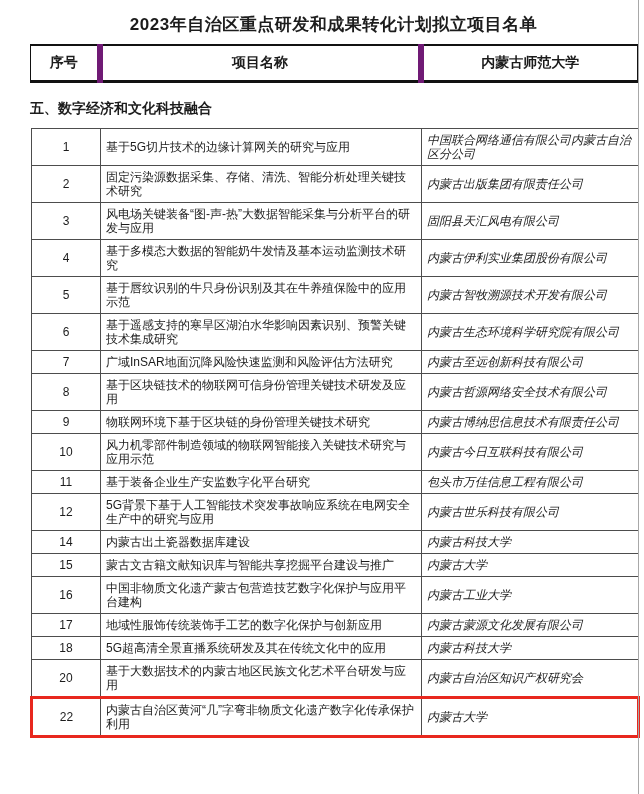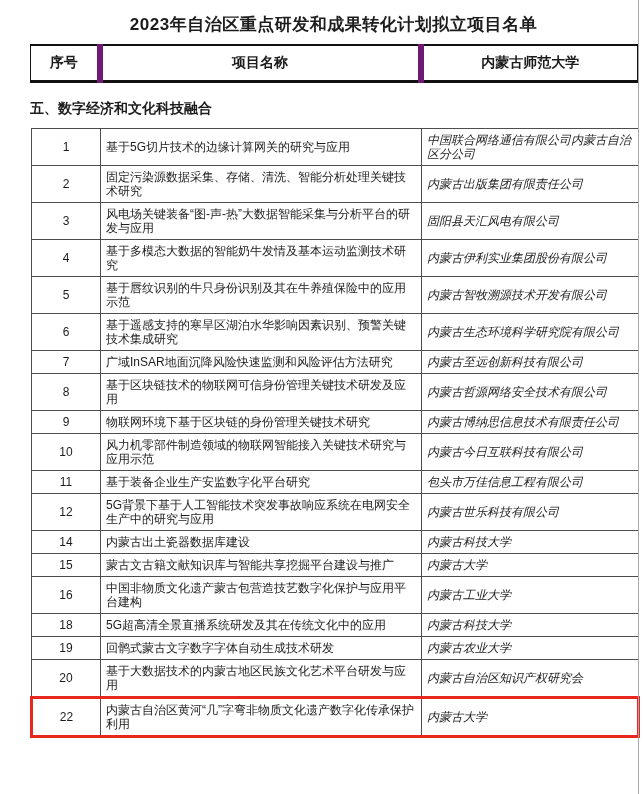--- a/index.html
+++ b/index.html
@@ -160,28 +160,28 @@
           <td class="no">15</td>
           <td class="name">蒙古文古籍文献知识库与智能共享挖掘平台建设与推广</td>
           <td class="org">内蒙古大学</td>
         </tr>
         <tr>
           <td class="no">16</td>
           <td class="name">中国非物质文化遗产蒙古包营造技艺数字化保护与应用平台建构</td>
           <td class="org">内蒙古工业大学</td>
         </tr>
         <tr>
+          <td class="no">17</td>
+          <td class="name">地域性服饰传统装饰手工艺的数字化保护与创新应用</td>
+          <td class="org">内蒙古蒙源文化发展有限公司</td>
+        </tr>
+        <tr>
           <td class="no">18</td>
           <td class="name">5G超高清全景直播系统研发及其在传统文化中的应用</td>
           <td class="org">内蒙古科技大学</td>
-        </tr>
-        <tr>
-          <td class="no">19</td>
-          <td class="name">回鹘式蒙古文字数字字体自动生成技术研发</td>
-          <td class="org">内蒙古农业大学</td>
         </tr>
         <tr>
           <td class="no">20</td>
           <td class="name">基于大数据技术的内蒙古地区民族文化艺术平台研发与应用</td>
           <td class="org">内蒙古自治区知识产权研究会</td>
         </tr>
         <tr class="hl">
           <td class="no">22</td>
           <td class="name">内蒙古自治区黄河“几”字弯非物质文化遗产数字化传承保护利用</td>
           <td class="org">内蒙古大学</td>

